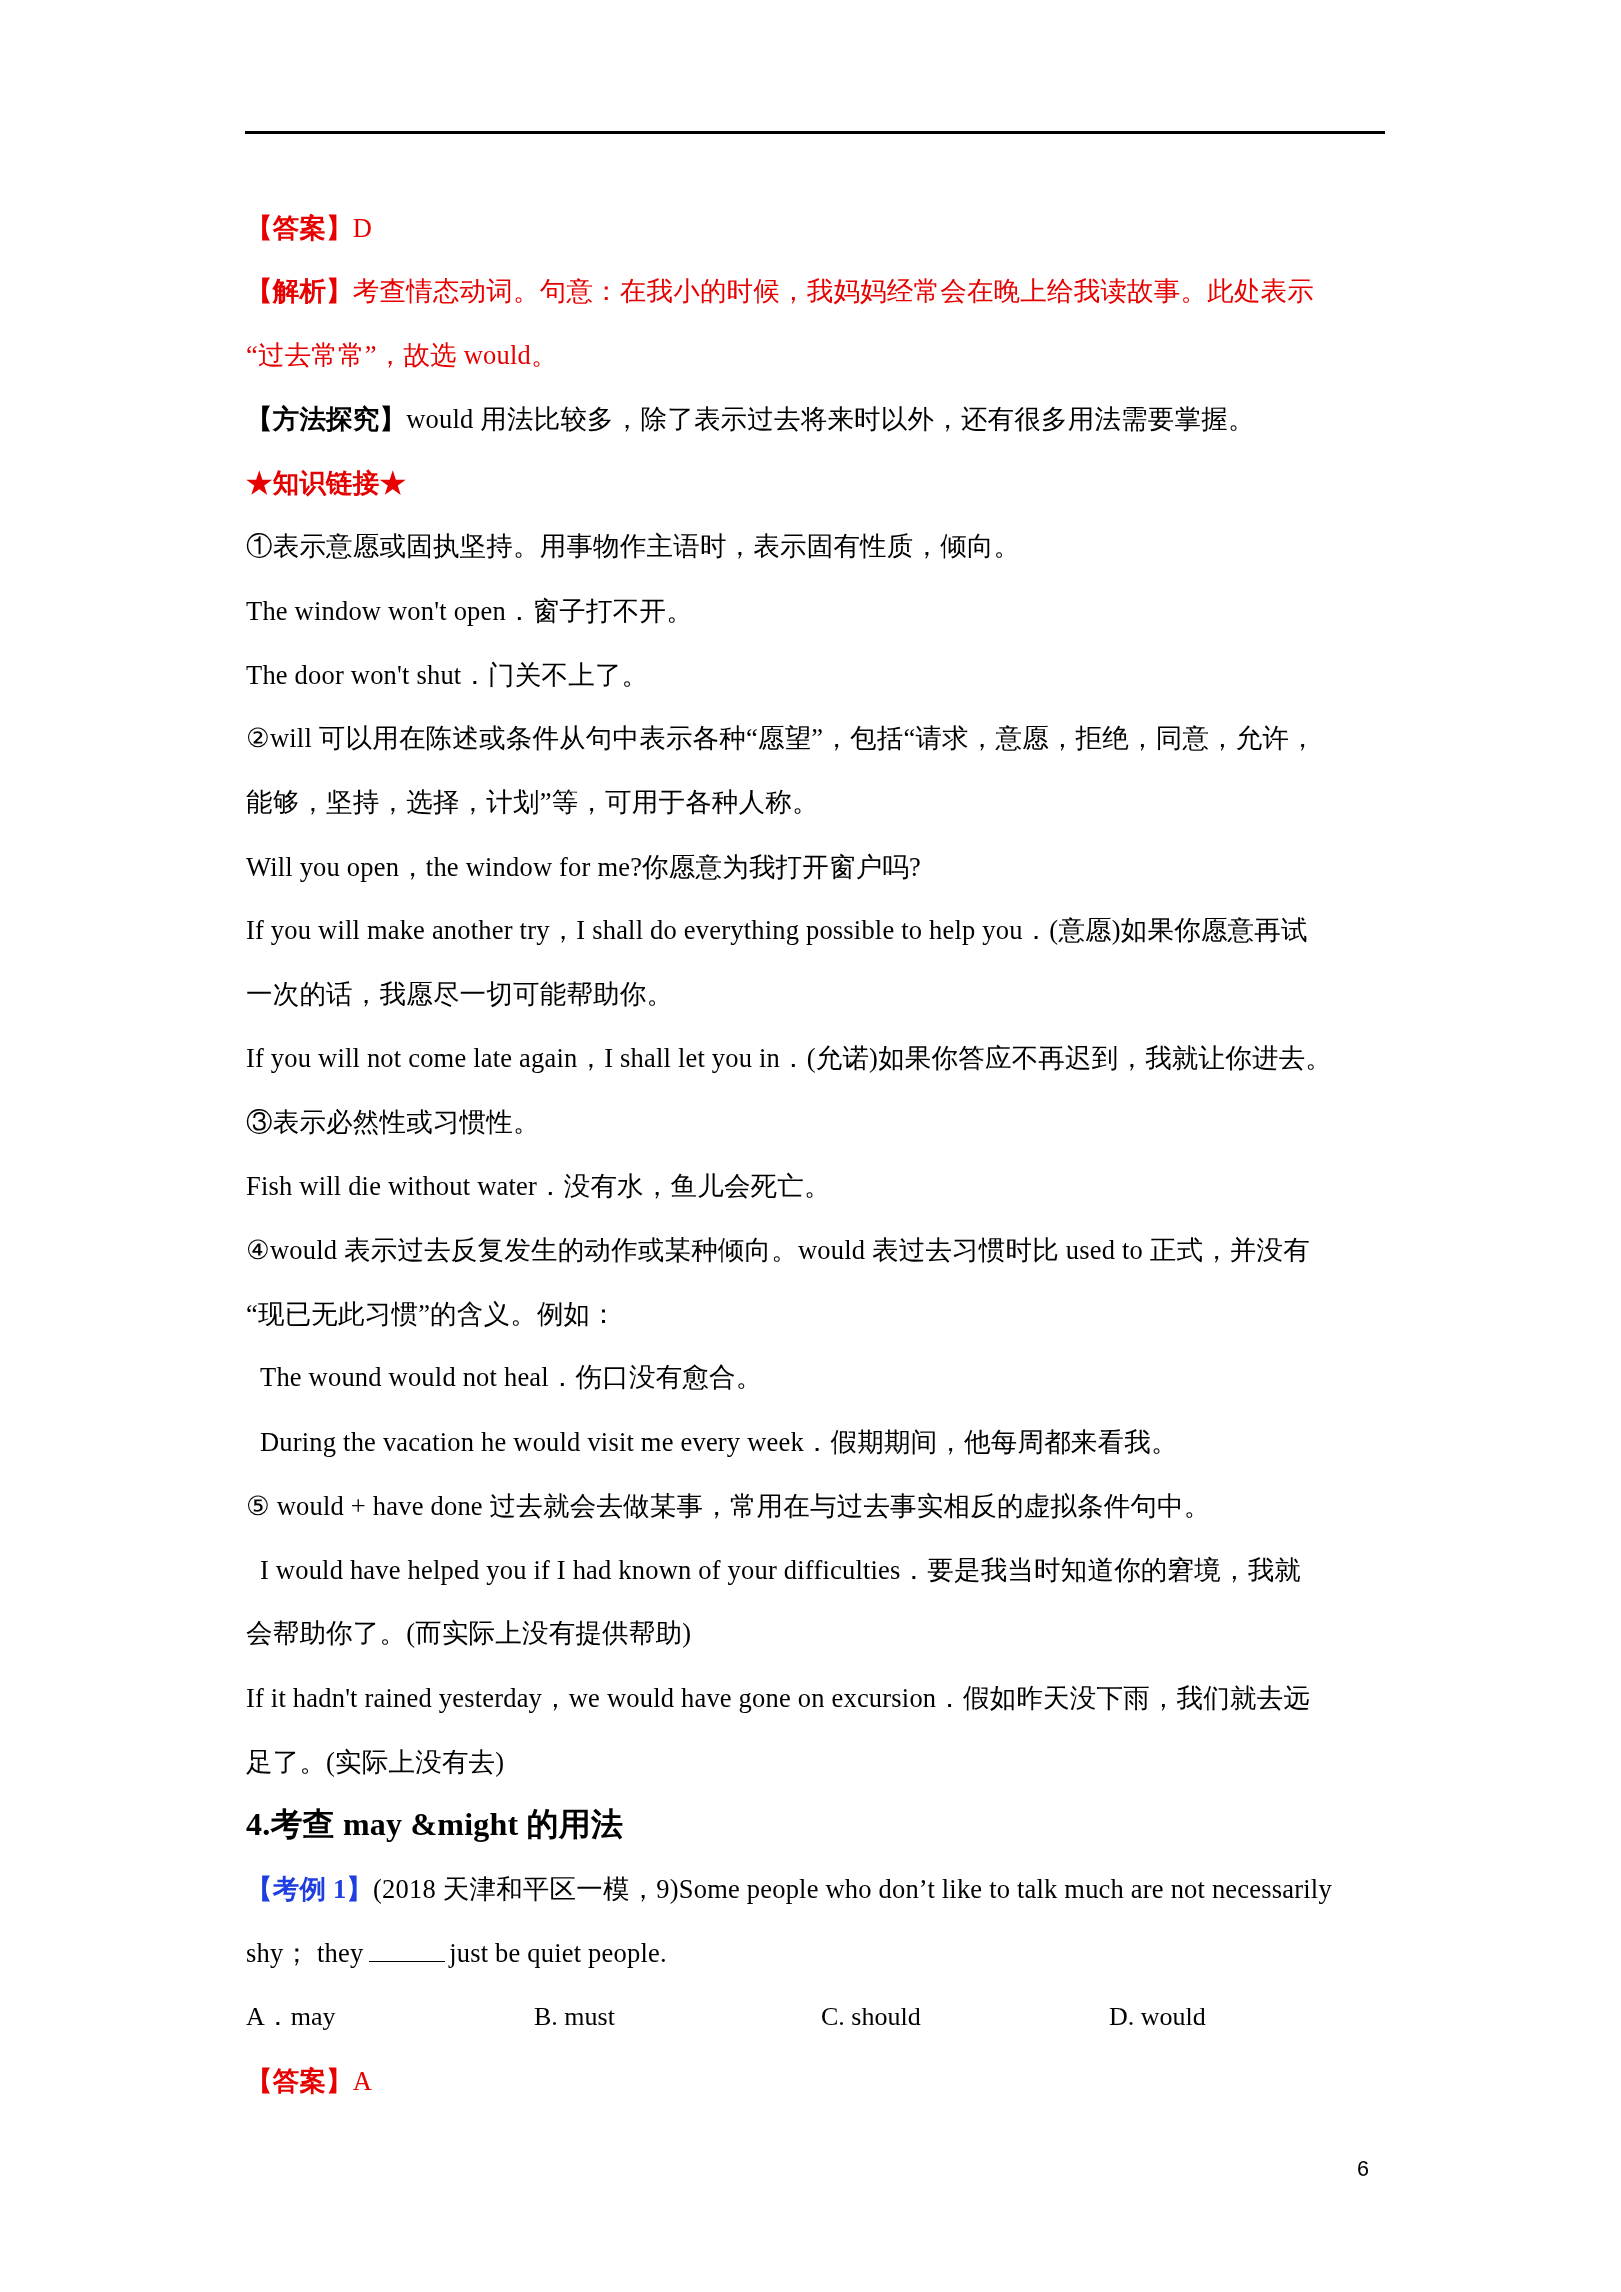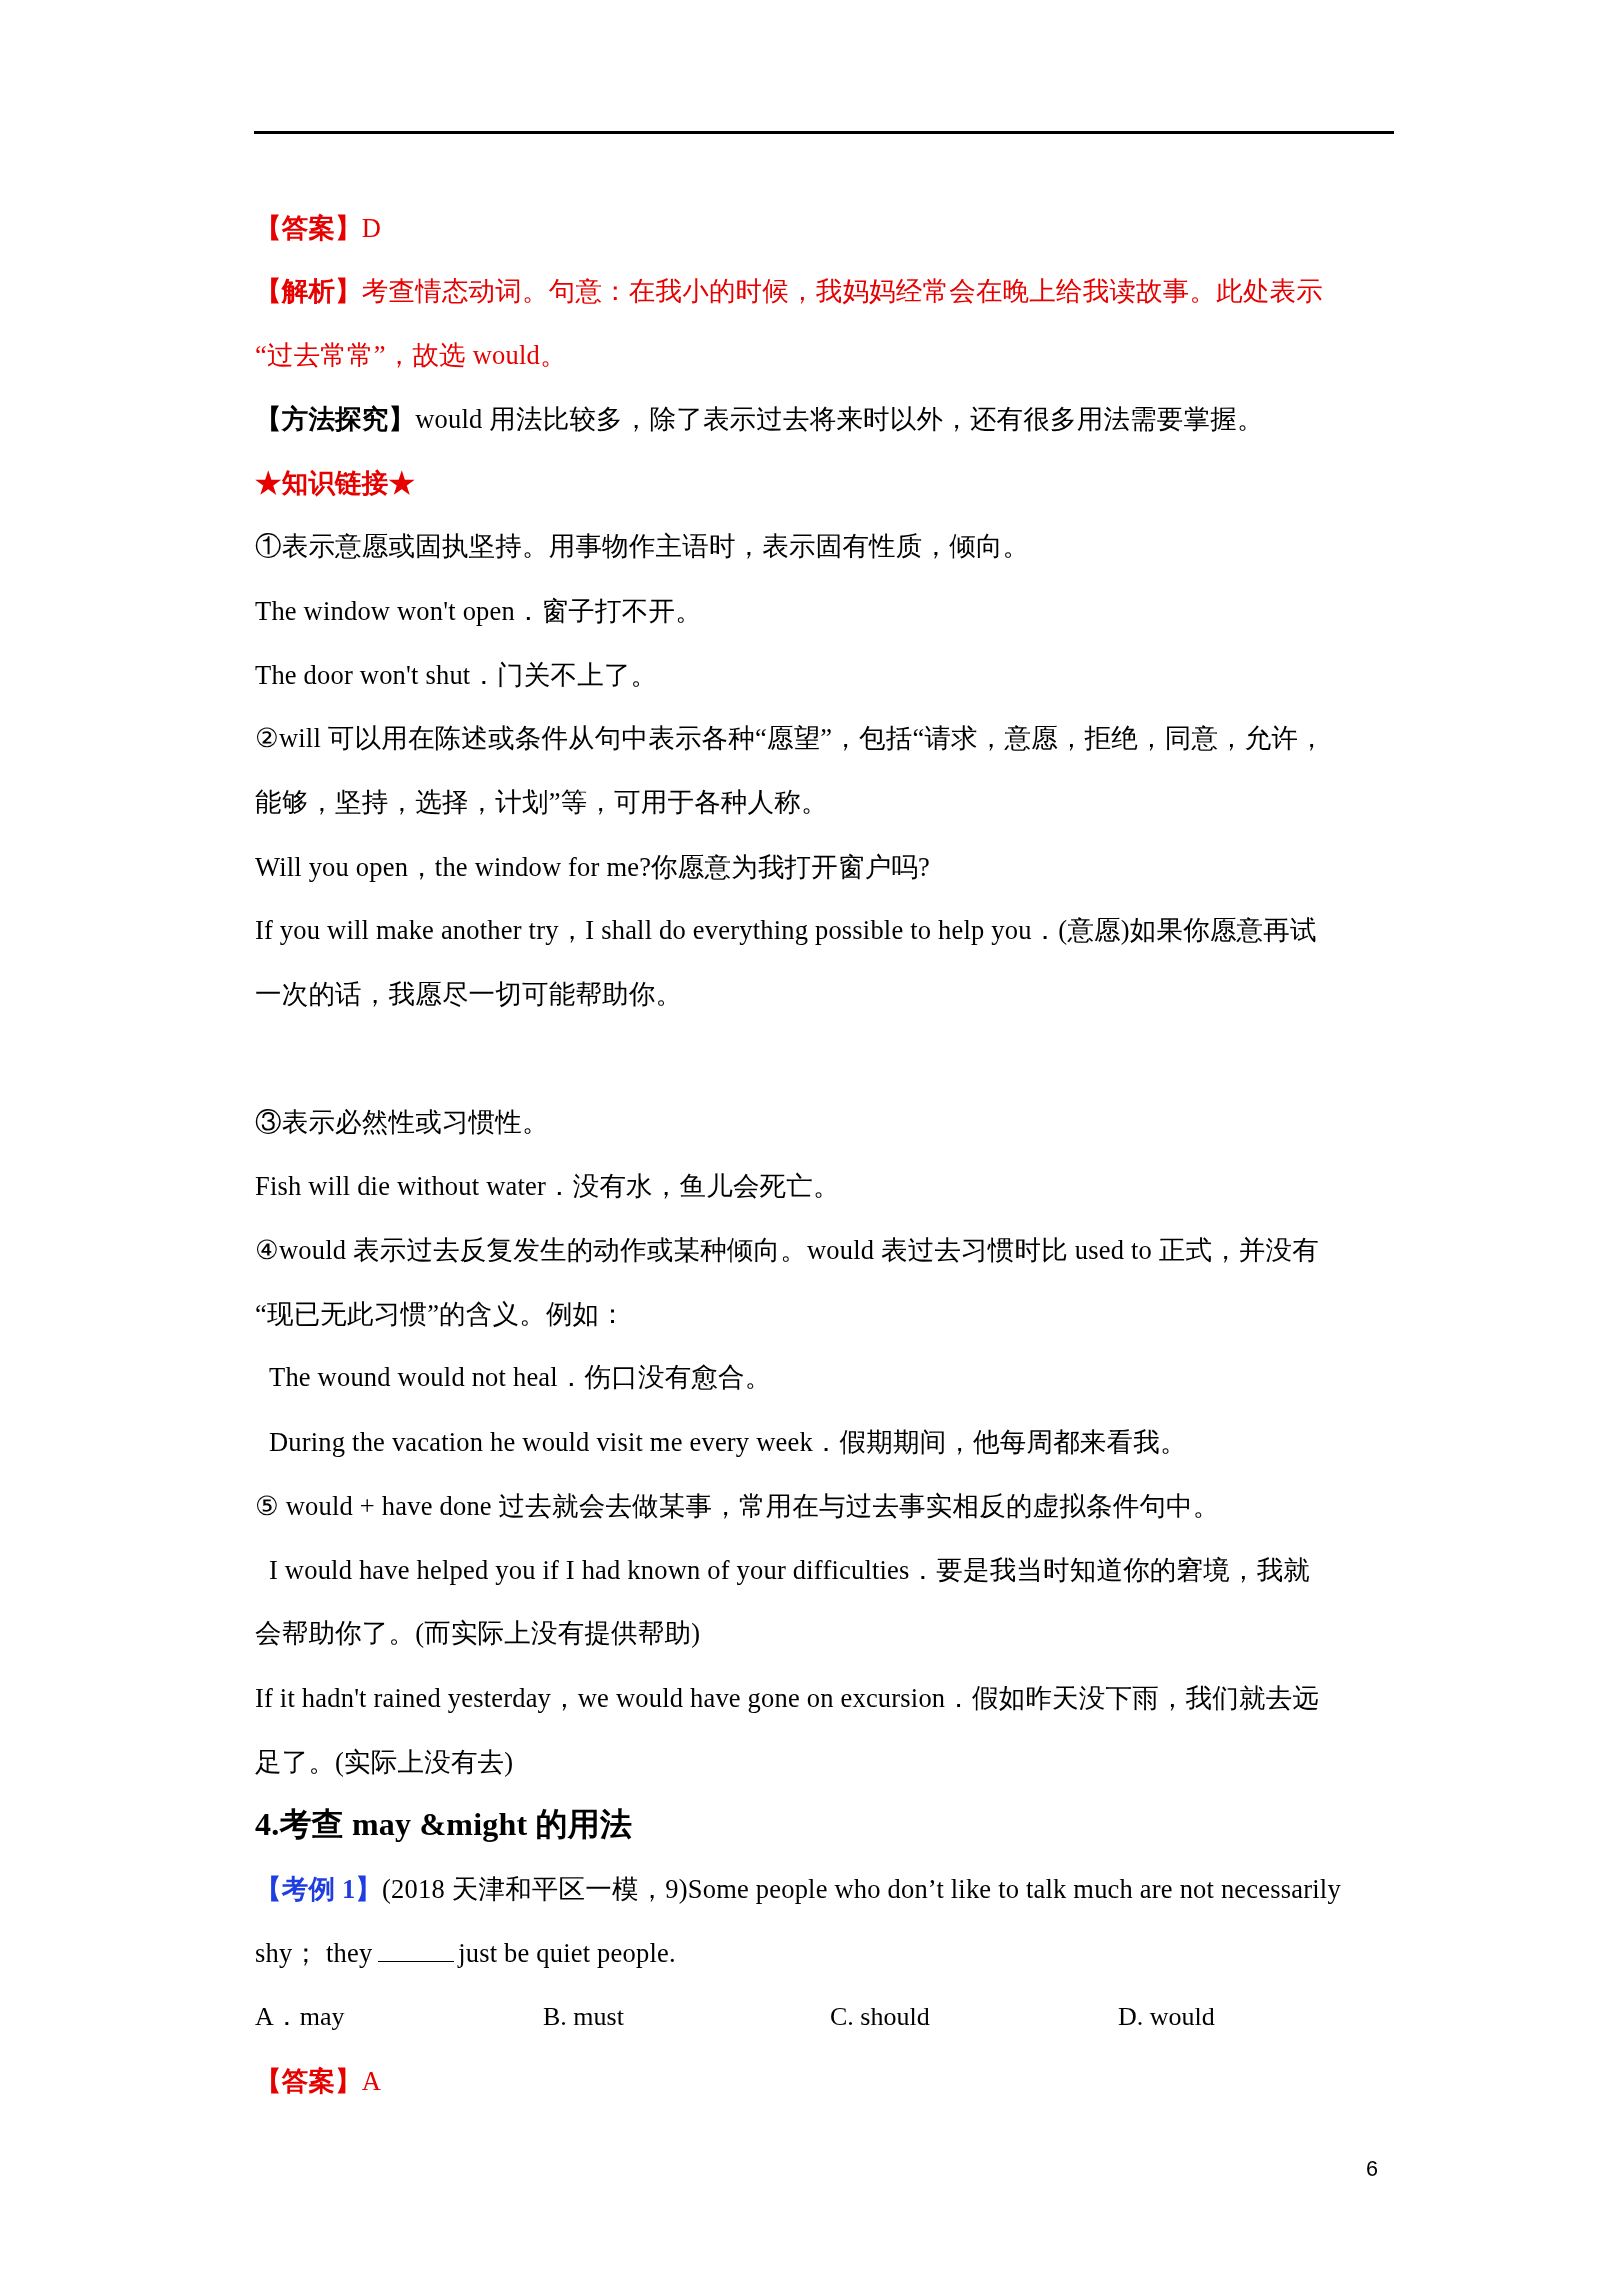--- a/index.html
+++ b/index.html
@@ -1,18 +1,18 @@
 <!DOCTYPE html>
 <html><head>
 <meta charset="utf-8">
 <style>
   html, body { margin: 0; padding: 0; background: #ffffff; }
   body { width: 1621px; height: 2293px; position: relative; overflow: hidden;
          font-family: "Liberation Serif", "DejaVu Serif", serif; color: #000; }
-  .page { position: absolute; left: 9px; top: 0; width: 1603px; height: 2293px; background: #fff; }
+  .page { position: absolute; left: 0; top: 0; width: 1603px; height: 2293px; background: #fff; }
   .header-rule { position: absolute; left: 245px; top: 131px; width: 1140px; height: 2.9px; background: #000; }
   .line { position: absolute; left: 246px; font-size: 26.5px; line-height: 33px; white-space: nowrap; letter-spacing: 0.2px; }
   .indent { left: 260px; font-family: Liberation Serif, serif; }
   .red { color: #e60000; }
   .bracket-red { color: #e60000; font-weight: bold; }
   .bracket-blue { color: #1f3ee0; font-weight: bold; text-align: center; }
   .bold { font-weight: bold; }
   .heading { font-weight: bold; font-size: 32px; }
   .opt { position: absolute; font-size: 26px; line-height: 33px; white-space: nowrap; }
   .pagenum { position: absolute; left: 1357px; top: 2156px; font-family: "Liberation Sans", sans-serif; font-size: 21.6px; }
@@ -41,20 +41,21 @@
   <div class="line bracket-red" style="top:467px">★知识链接★</div>
 
   <div class="line" style="top:530px">①表示意愿或固执坚持。用事物作主语时，表示固有性质，倾向。</div>
   <div class="line" style="top:595px">The window won't open．窗子打不开。</div>
   <div class="line" style="top:659px">The door won't shut．门关不上了。</div>
   <div class="line" style="top:722px">②will 可以用在陈述或条件从句中表示各种“愿望”，包括“请求，意愿，拒绝，同意，允许，</div>
   <div class="line" style="top:786px">能够，坚持，选择，计划”等，可用于各种人称。</div>
   <div class="line" style="top:851px">Will you open，the window for me?你愿意为我打开窗户吗?</div>
   <div class="line" style="top:914px">If you will make another try，I shall do everything possible to help you．(意愿)如果你愿意再试</div>
   <div class="line" style="top:978px">一次的话，我愿尽一切可能帮助你。</div>
+  <div class="line" style="top:1042px">If you will not come late again，I shall let you in．(允诺)如果你答应不再迟到，我就让你进去。</div>
   <div class="line" style="top:1106px">③表示必然性或习惯性。</div>
   <div class="line" style="top:1170px">Fish will die without water．没有水，鱼儿会死亡。</div>
   <div class="line" style="top:1234px">④would 表示过去反复发生的动作或某种倾向。would 表过去习惯时比 used to 正式，并没有</div>
   <div class="line" style="top:1298px">“现已无此习惯”的含义。例如：</div>
   <div class="line indent" style="top:1361px">The wound would not heal．伤口没有愈合。</div>
   <div class="line indent" style="top:1426px">During the vacation he would visit me every week．假期期间，他每周都来看我。</div>
   <div class="line" style="top:1490px">⑤ would + have done 过去就会去做某事，常用在与过去事实相反的虚拟条件句中。</div>
   <div class="line indent" style="top:1554px">I would have helped you if I had known of your difficulties．要是我当时知道你的窘境，我就</div>
   <div class="line" style="top:1617px">会帮助你了。(而实际上没有提供帮助)</div>
   <div class="line" style="top:1682px">If it hadn't rained yesterday，we would have gone on excursion．假如昨天没下雨，我们就去远</div>

